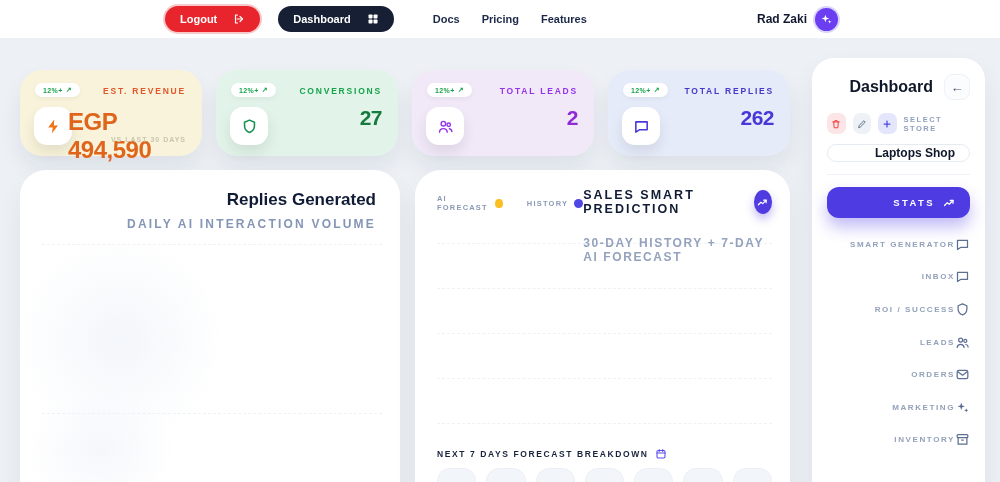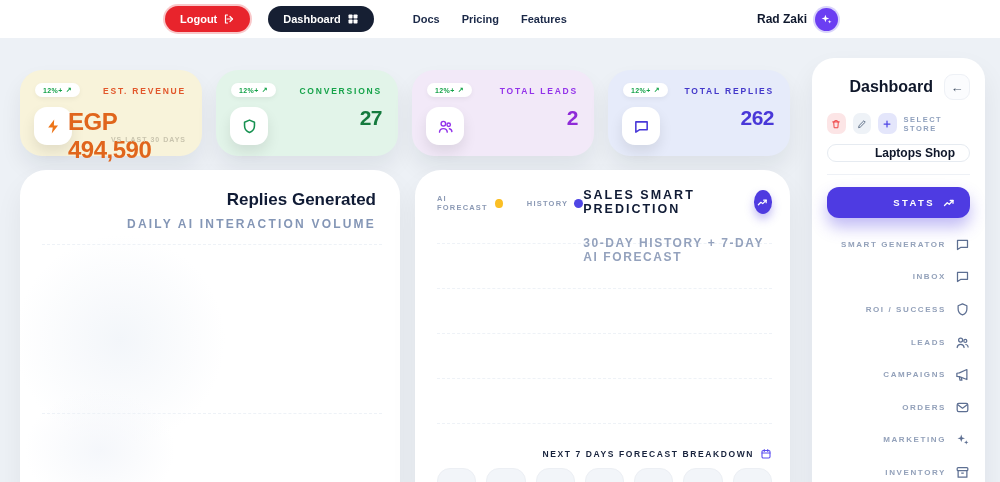--- a/index.html
+++ b/index.html
@@ -3,21 +3,21 @@
 <meta charset="utf-8">
 <style>
   * { margin:0; padding:0; box-sizing:border-box; }
   html,body { width:1000px; height:482px; overflow:hidden;
     font-family:"Liberation Sans", sans-serif; background:#edf1f6; position:relative; }
 
   
   .navbar { position:absolute; top:0; left:0; width:1000px; height:38px; background:#ffffff;
     display:flex; align-items:center; z-index:5; }
   .nav-group { display:flex; align-items:center; gap:18px; margin-left:165px; }
-  .btn-pill { display:flex; align-items:center; gap:6px; border-radius:999px; padding:7px 15px;
+  .btn-pill { display:flex; align-items:center; gap:16px; border-radius:999px; padding:7px 15px;
     font-size:11px; font-weight:800; color:#fff; cursor:pointer; border:none; }
   .btn-logout { background:#e8242c; box-shadow:0 0 0 2px rgba(232,36,44,.25); }
   .btn-dashboard { background:#161f33; }
   .btn-pill svg { width:12px; height:12px; }
   .nav-links { display:flex; gap:22px; margin-left:21px; }
   .nav-link { font-size:11px; font-weight:700; color:#1b2948; cursor:pointer; }
   .nav-user { margin-left:auto; margin-right:162px; display:flex; align-items:center; gap:8px; }
   .nav-user-name { font-size:12px; font-weight:800; color:#10192e; }
   .avatar { width:23px; height:23px; border-radius:50%; background:#6b3ef2;
     display:flex; align-items:center; justify-content:center; box-shadow:0 0 0 2px #d9d4fb; }
@@ -73,21 +73,21 @@
   .dot-history { background:#4f46e5; }
   .right-head-right { margin-left:auto; display:flex; flex-direction:column; align-items:flex-end; }
   .title-row { display:flex; align-items:center; gap:8px; }
   .sales-title { font-size:12.5px; font-weight:800; letter-spacing:2px; color:#101b35; }
   .expand-btn { width:24px; height:24px; border-radius:50%; background:#4f3be0; border:none;
     display:flex; align-items:center; justify-content:center; cursor:pointer;
     box-shadow:0 5px 10px rgba(79,59,224,.35); }
   .expand-btn svg { width:11px; height:11px; color:#fff; }
   .sales-sub { margin-top:20px; font-size:12px; font-weight:700; letter-spacing:1.6px; color:#94a2bd; }
   .forecast-footer { position:absolute; left:22px; right:18px; top:278px; display:flex;
-    align-items:center; justify-content:flex-end; gap:6px; }
+    align-items:center; gap:6px; }
   .forecast-label { font-size:8.5px; font-weight:800; letter-spacing:1.6px; color:#17223c; }
   .forecast-footer svg { width:12px; height:12px; color:#5b4df0; }
   .forecast-slots { position:absolute; left:22px; right:18px; top:298px; display:flex; gap:10px; }
   .slot { flex:1; height:34px; border-radius:13px; background:#f2f5f9; border:1px solid #eceff4; }
 
   
   .sidebar { position:absolute; left:812px; top:58px; width:173px; height:450px; background:#fff;
     border-radius:22px; box-shadow:0 14px 28px rgba(15,23,42,.07); padding:16px 15px; }
   .sb-header { display:flex; align-items:center; justify-content:flex-end; gap:11px; }
   .sb-title { font-size:16px; font-weight:800; color:#0f172a; }
@@ -104,21 +104,21 @@
   .store-select { margin-top:10px; height:18px; border:1px solid #e6ebf1; border-radius:13px;
     display:flex; align-items:center; justify-content:flex-end; padding-right:14px;
     font-size:12px; font-weight:800; color:#0f172a; cursor:pointer; background:#fff; }
   .sb-divider { margin:12px 0; border-top:1px solid #eef1f6; }
   .stats-btn { width:100%; height:31px; border:none; border-radius:12px; background:#4e3be2;
     display:flex; align-items:center; justify-content:flex-end; gap:8px; padding-right:15px;
     color:#fff; font-size:9.5px; font-weight:800; letter-spacing:2.4px; cursor:pointer;
     box-shadow:0 9px 16px rgba(78,59,226,.35); }
   .stats-btn svg { width:12px; height:12px; }
   .sb-menu { margin-top:10px; }
-  .menu-item { height:32.6px; display:flex; align-items:center; justify-content:flex-end; gap:9px; cursor:pointer; }
+  .menu-item { height:32.6px; display:flex; align-items:center; justify-content:flex-end; cursor:pointer; }
   .menu-item span.lbl { font-size:8px; font-weight:800; letter-spacing:1.6px; color:#93a1ba; }
   .menu-item svg { width:15px; height:15px; color:#5d6f92; }
 </style>
 </head>
 <body>
 
 <div class="navbar">
   <div class="nav-group">
     <button class="btn-pill btn-logout">
       <span>Logout</span>
@@ -337,27 +337,20 @@
     <div class="menu-item">
       <span class="lbl">LEADS</span>
       <svg viewBox="0 0 24 24" fill="none" stroke="currentColor" stroke-width="2" stroke-linecap="round">
           <circle cx="9" cy="8" r="3.2"></circle>
           <path d="M3.5 20c.3-3.2 2.7-5 5.5-5s5.2 1.8 5.5 5"></path>
           <circle cx="16.5" cy="9.5" r="2.4"></circle>
           <path d="M17.5 15.2c2.2.4 3.4 1.9 3.5 4"></path>
         </svg>
     </div>
     <div class="menu-item">
-      <span class="lbl">CAMPAIGNS</span>
-      <svg viewBox="0 0 24 24" fill="none" stroke="currentColor" stroke-width="2" stroke-linejoin="round">
-          <path d="M3 10v5l4 .5L19 20V4L7 9.5z"></path>
-          <path d="M7 16l1 5h3l-1-5"></path>
-        </svg>
-    </div>
-    <div class="menu-item">
       <span class="lbl">ORDERS</span>
       <svg viewBox="0 0 24 24" fill="none" stroke="currentColor" stroke-width="2" stroke-linejoin="round">
           <rect x="3.5" y="5.5" width="17" height="13" rx="2.5"></rect>
           <path d="M4 7l8 6 8-6"></path>
         </svg>
     </div>
     <div class="menu-item">
       <span class="lbl">MARKETING</span>
       <svg viewBox="0 0 24 24" fill="currentColor">
           <path d="M10 4l1.6 4.6L16 10l-4.4 1.4L10 16l-1.6-4.6L4 10l4.4-1.4z"></path>

